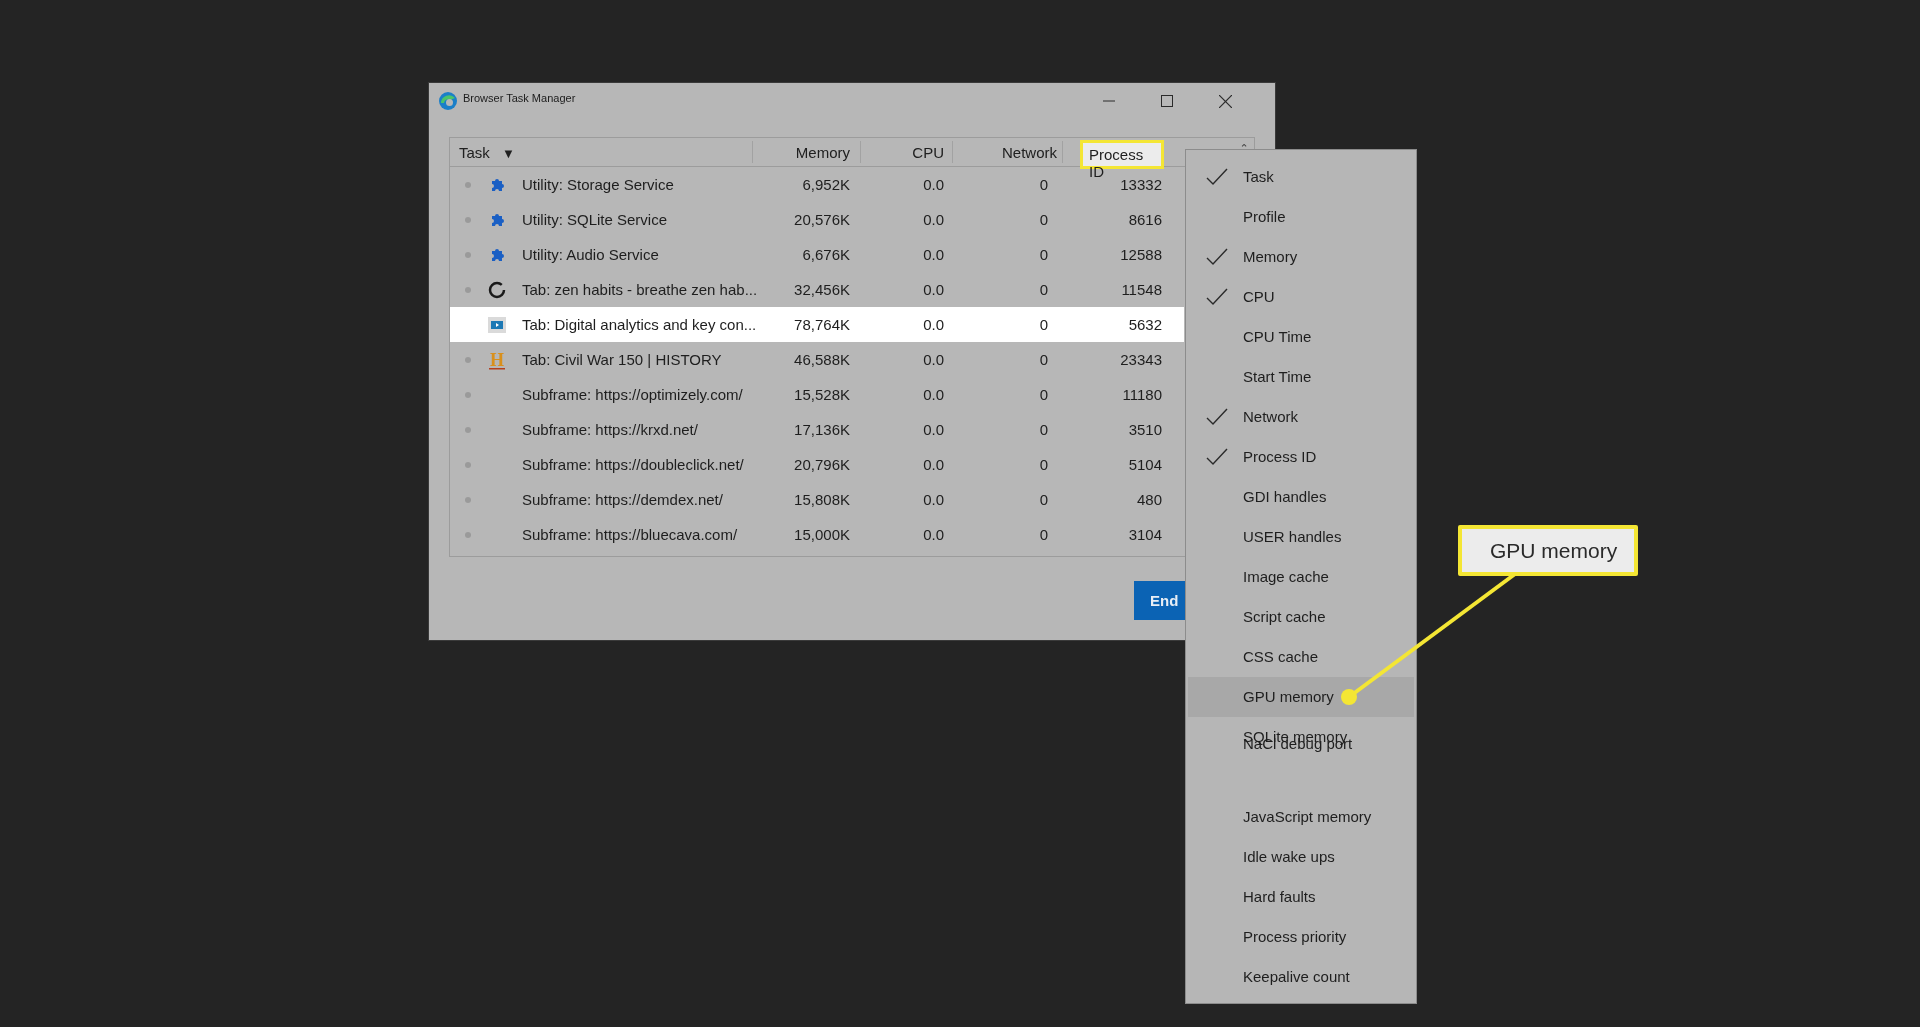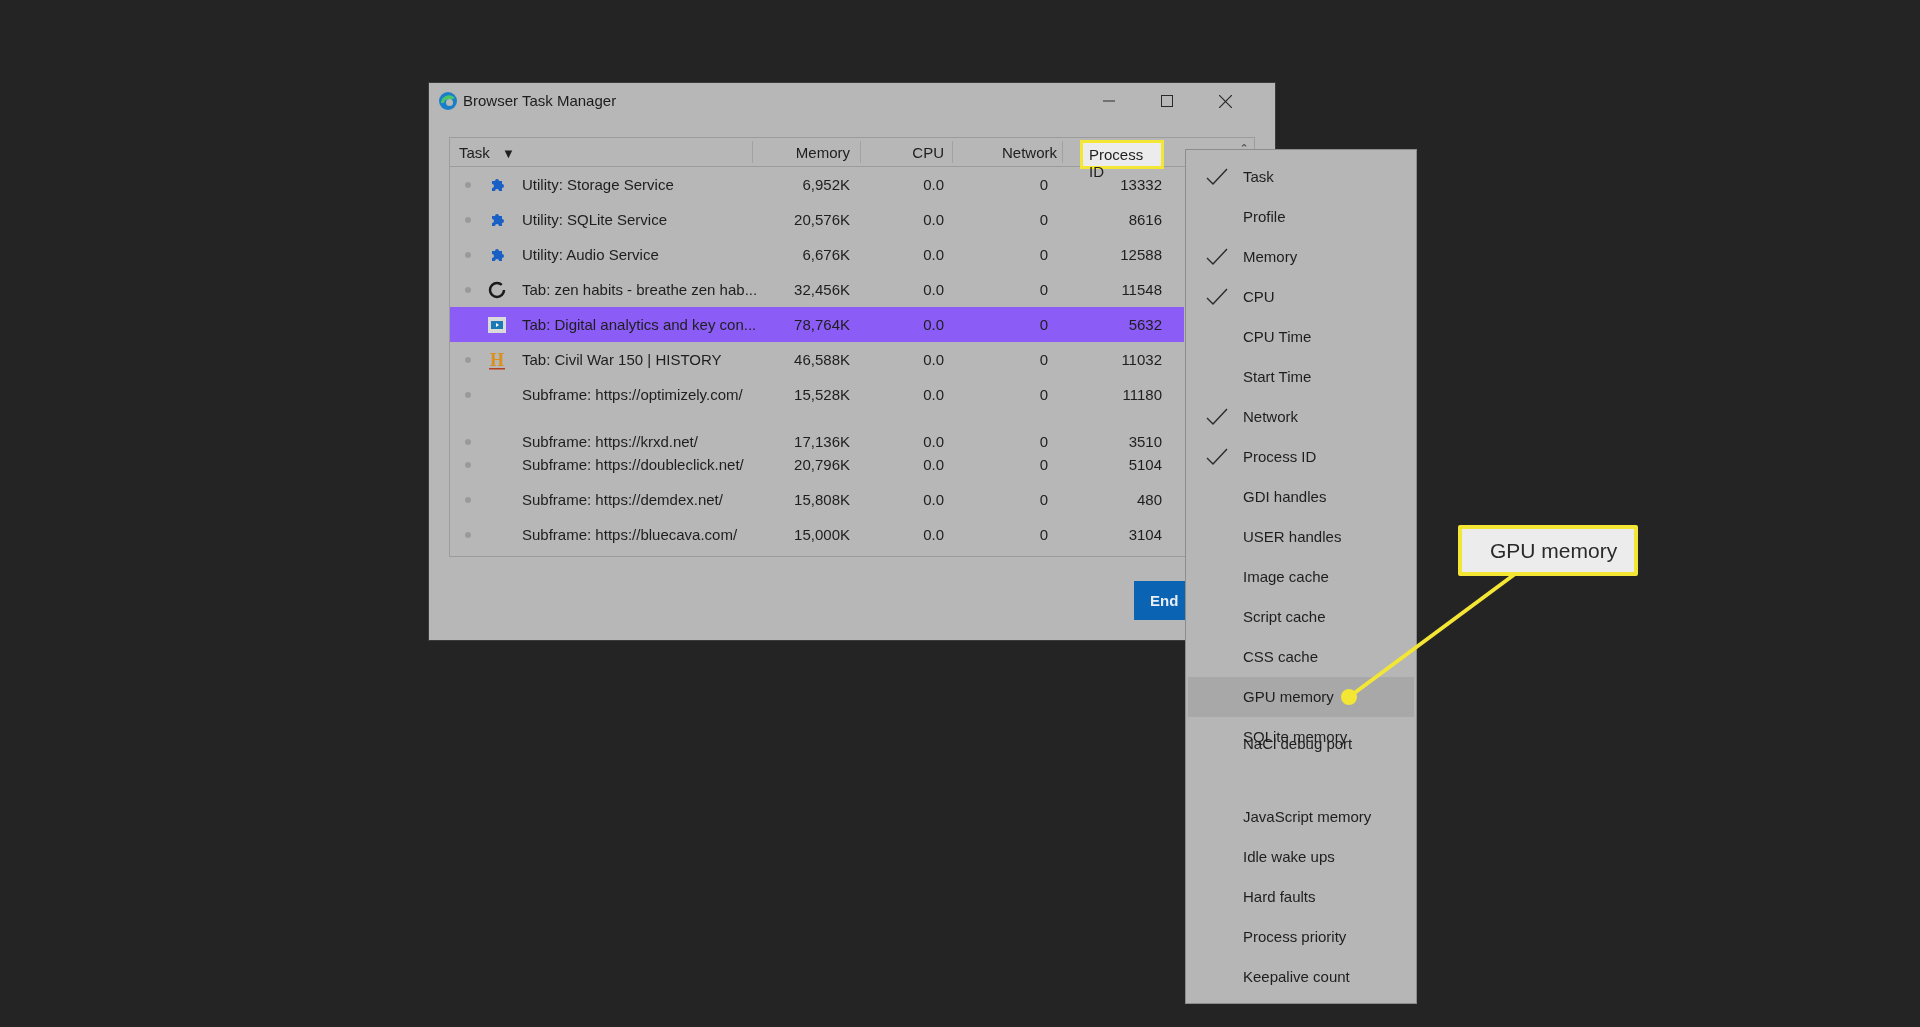--- a/index.html
+++ b/index.html
@@ -2,28 +2,28 @@
 <html><head>
 <meta charset="utf-8">
 <style>
   html, body { margin:0; padding:0; }
   body { width:1920px; height:1027px; background:#242424; position:relative; overflow:hidden;
          font-family:"Liberation Sans", "DejaVu Sans", sans-serif; color:#1e1e1e; }
   .window { position:absolute; left:429px; top:83px; width:846px; height:557px; background:#b7b7b7;
             box-shadow:0 0 0 1px #3a3a3a; }
   .titlebar { position:absolute; left:0; top:0; width:100%; height:36px; }
   .app-icon { position:absolute; left:9px; top:8px; width:20px; height:20px; }
-  .title { position:absolute; left:34px; top:9px; font-size:15px; color:#1c1c1c; }
+  .title { position:absolute; left:34px; top:9px; font-size:11px; color:#1c1c1c; }
   .wbtn { position:absolute; top:0; width:56px; height:36px; display:flex; align-items:center; justify-content:center; }
   .table { position:absolute; left:20px; top:54px; width:806px; height:420px; border:1px solid #9c9c9c; box-sizing:border-box; }
   .thead { position:absolute; left:0; top:0; width:100%; height:28px; border-bottom:1px solid #9c9c9c; }
   .th { position:absolute; top:0; height:28px; line-height:30px; font-size:15px; color:#202020; }
   .th-sep { position:absolute; top:3px; width:1px; height:22px; background:#a2a2a2; }
   .row { position:absolute; left:0; width:734px; height:35px; }
-  .row.selected { background:#8b5cf6; }
+  .row.selected { background:#ffffff; }
   .dot { position:absolute; left:15px; top:15px; width:6px; height:6px; border-radius:50%; background:#9a9a9a; }
   .ricon { position:absolute; left:37px; top:8px; width:20px; height:20px; }
   .cell { position:absolute; top:0; height:35px; line-height:36px; font-size:15px; color:#1e1e1e; white-space:nowrap; }
   .num { text-align:right; }
   .scroll-up { position:absolute; right:0; top:0; width:20px; height:28px; font-size:11px; text-align:center; line-height:20px; color:#444; }
   .end-btn { position:absolute; left:705px; top:498px; width:80px; height:39px; background:#0b63b4; color:#e8eef5;
              font-size:15px; font-weight:bold; line-height:39px; text-indent:16px; border:none; padding:0; text-align:left; box-sizing:border-box; }
   .menu { position:absolute; left:1186px; top:150px; width:230px; height:853px; background:#b6b6b6; box-shadow:0 0 0 1px #8c8c8c; }
   .mitem { position:absolute; left:2px; width:226px; height:40px; }
   .mitem.hover { background:#a8a8a8; }
@@ -140,31 +140,31 @@
         <div class="row" style="top: 204px;">
           <span class="dot"></span>
           <span class="ricon"><svg viewBox="0 0 20 20" width="20" height="20">
               <text x="10" y="16" text-anchor="middle" font-family="Liberation Serif, serif" font-weight="bold" font-size="18" fill="#d9901c">H</text>
               <rect x="2" y="18" width="16" height="1.5" fill="#b3401e"></rect>
             </svg></span>
           <span class="cell" style="left:72px">Tab: Civil War 150 | HISTORY</span>
           <span class="cell num" style="left:302px;width:98px">46,588K</span>
           <span class="cell num" style="left:410px;width:84px">0.0</span>
           <span class="cell num" style="left:502px;width:96px">0</span>
-          <span class="cell num" style="left:612px;width:100px">11032</span>
+          <span class="cell num" style="left:612px;width:100px">23343</span>
         </div>
         <div class="row" style="top: 239px;">
           <span class="dot"></span>
           <span class="cell" style="left:72px">Subframe: https://optimizely.com/</span>
           <span class="cell num" style="left:302px;width:98px">15,528K</span>
           <span class="cell num" style="left:410px;width:84px">0.0</span>
           <span class="cell num" style="left:502px;width:96px">0</span>
           <span class="cell num" style="left:612px;width:100px">11180</span>
         </div>
-        <div class="row" style="top: 286px;">
+        <div class="row" style="top: 274px;">
           <span class="dot"></span>
           <span class="cell" style="left:72px">Subframe: https://krxd.net/</span>
           <span class="cell num" style="left:302px;width:98px">17,136K</span>
           <span class="cell num" style="left:410px;width:84px">0.0</span>
           <span class="cell num" style="left:502px;width:96px">0</span>
           <span class="cell num" style="left:612px;width:100px">3510</span>
         </div>
         <div class="row" style="top: 309px;">
           <span class="dot"></span>
           <span class="cell" style="left:72px">Subframe: https://doubleclick.net/</span>

